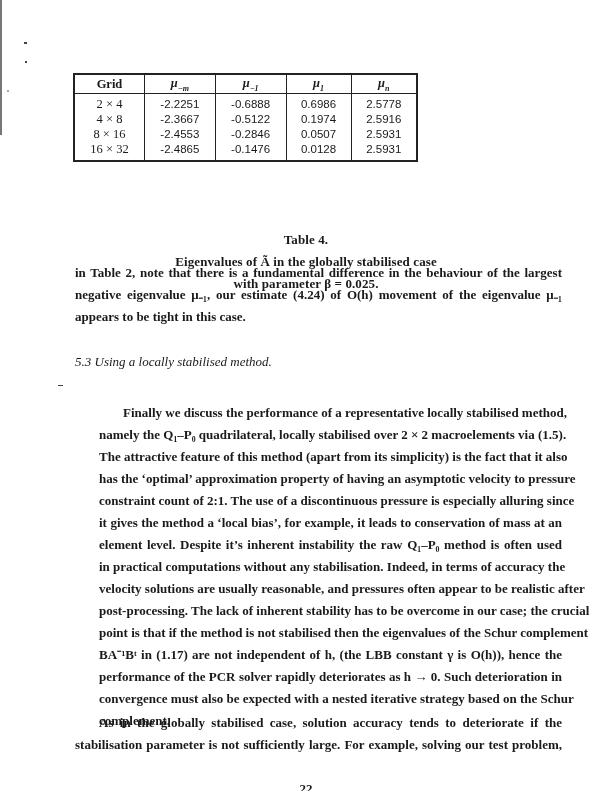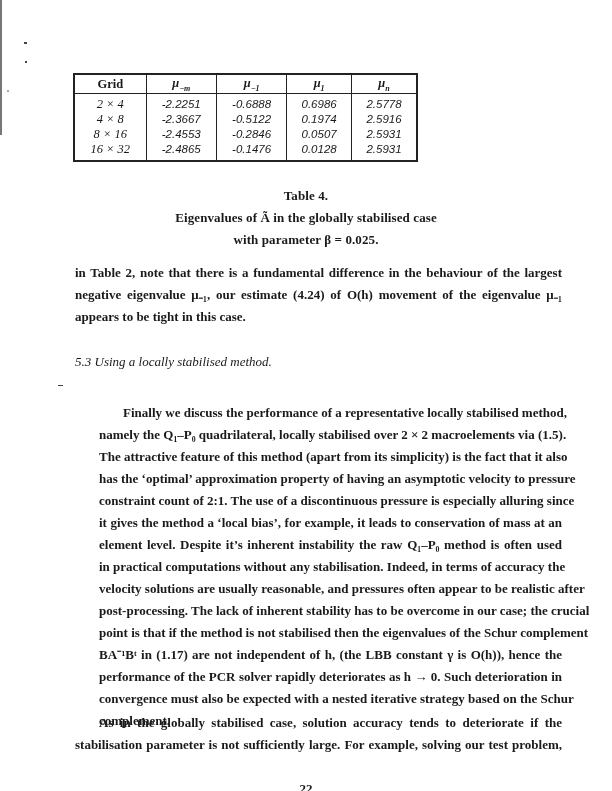--- a/index.html
+++ b/index.html
@@ -24,29 +24,30 @@
   }
   table.eig th, table.eig td {
     border-left:1.5px solid #222; border-right:1.5px solid #222;
     text-align:center; padding:0 4px;
   }
   table.eig th {
     border-bottom:1.5px solid #222; height:18px; font-weight:bold; font-size:12.5px;
   }
   table.eig th.mu { font-style:italic; }
   table.eig th.mu sub { font-size:8px; font-style:italic; }
-  table.eig td { height:15px; line-height:15px; font-family:"Liberation Sans", sans-serif; font-size:11.5px;font-style:italic; }
+  table.eig td { height:15px; line-height:15px; font-family:"Liberation Sans", sans-serif; font-size:11.5px; }
   table.eig td.grid { font-family:"Liberation Serif", serif; font-size:12.5px; }
   table.eig tr.first td { padding-top:3px; }
   table.eig tr.last td { padding-bottom:3px; }
 
   .caption {
     position:absolute; left:0; width:612px; text-align:center;
     font-family:"Liberation Serif", serif; font-size:13px; font-weight:bold;
     letter-spacing:0.1px;
+    margin-top:44px;
   }
   .cap1 { top:188px; }
   .cap2 { top:210px; }
   .cap3 { top:232px; }
 
   .para {
     position:absolute; left:75px; width:487px;
     font-family:"Liberation Serif", serif; font-size:13px; font-weight:bold;
     line-height:22px; text-align:justify; color:#1a1a1a;
   }

